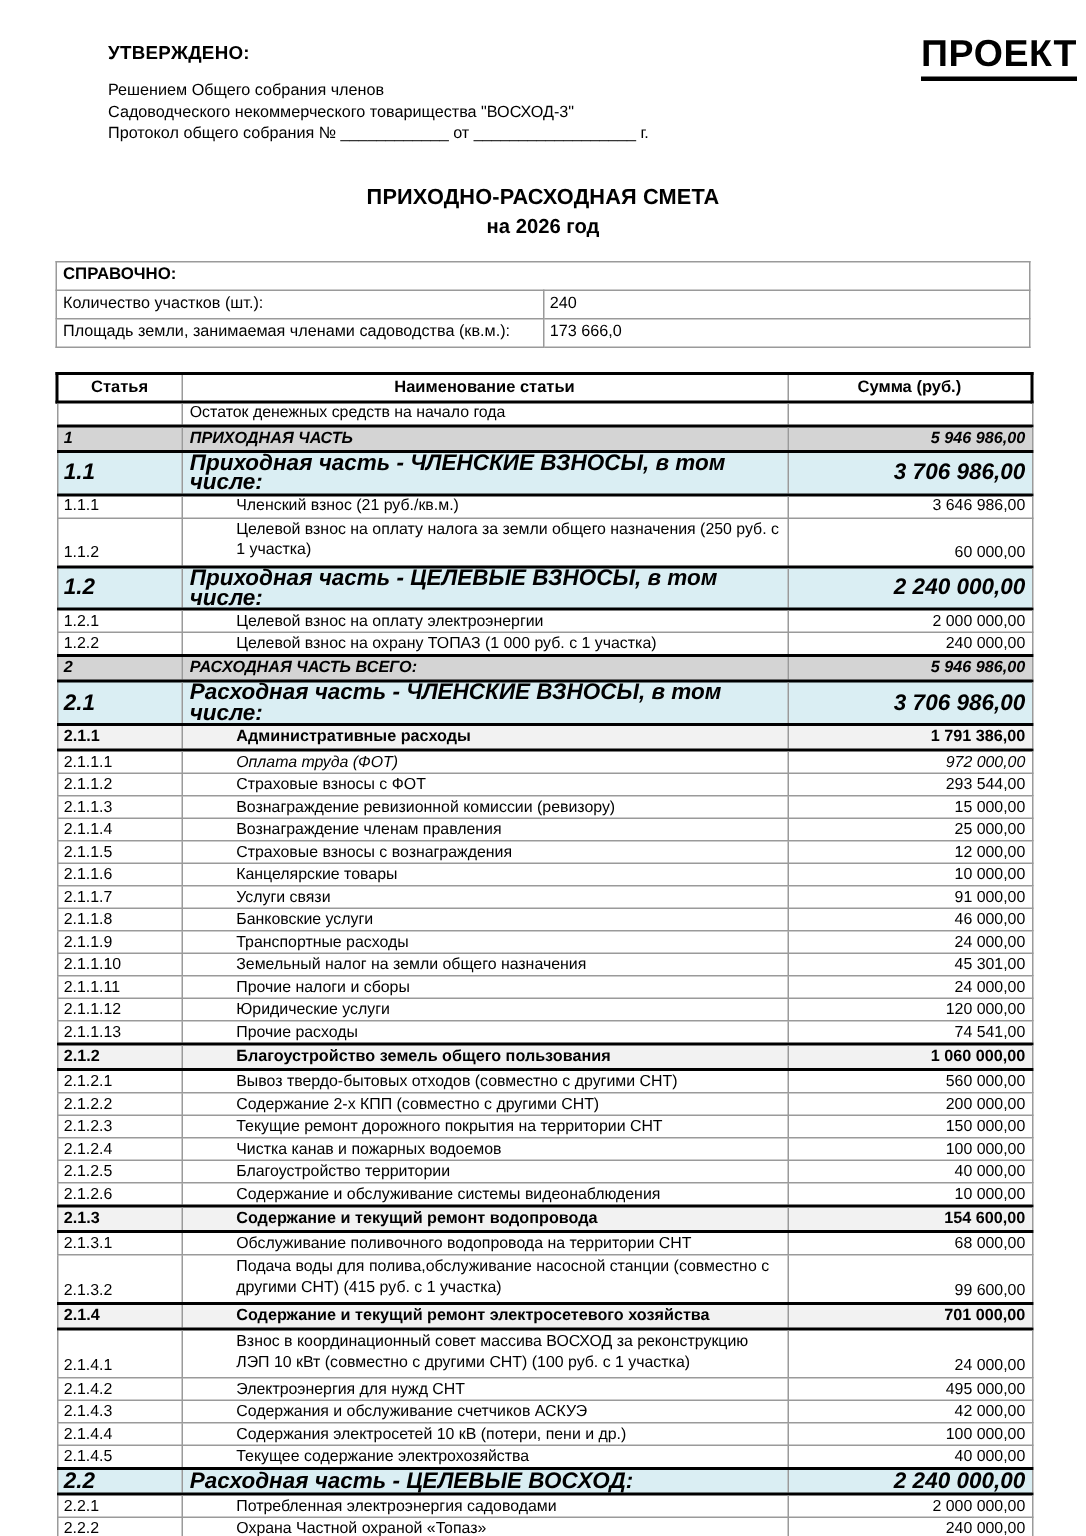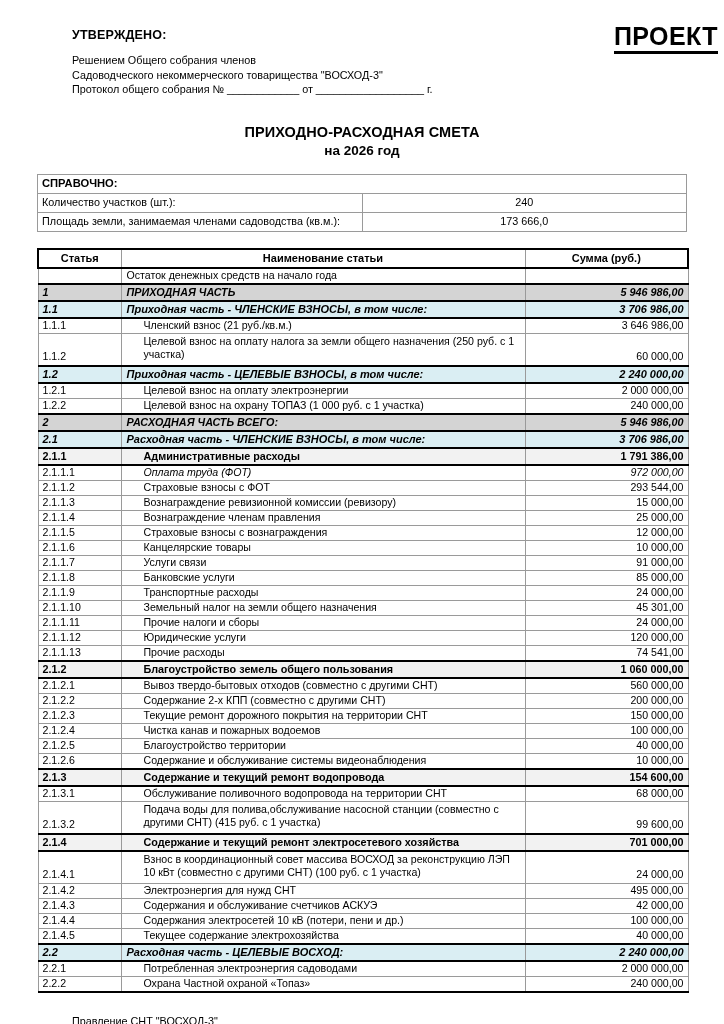--- a/index.html
+++ b/index.html
@@ -82,21 +82,21 @@
     padding: 1px 4px 2px 4px;
     height: 15px;
     vertical-align: middle;
   }
   table.ref td.ref-head {
     font-weight: bold;
     font-size: 11.2px;
   }
   table.ref td.ref-val {
     width: 163px;
-    text-align: center;
+    text-align: left;
   }
 
   
   .main-wrap {
     margin: 16px auto 0 auto;
     width: 650px;
   }
   table.budget {
     width: 100%;
     border-collapse: collapse;
@@ -123,40 +123,40 @@
     border-top: 2px solid #000;
     border-bottom: 2px solid #000;
   }
   table.budget thead th.h-art  { border-left: 2px solid #000; }
   table.budget thead th.h-sum  { border-right: 2px solid #000; }
 
   td.art { text-align: left; border-left: 2px solid #000; }
   td.sum { text-align: right; border-right: 2px solid #000; }
   td.name { text-align: left; }
   td.name.lvl1 { padding-left: 5px; }
-  td.name.lvl2 { padding-left: 22px; }
+  td.name.lvl2 { padding-left: 36px; }
 
   
   tr.lv1 > td {
     background: #d4d4d4;
     font-weight: bold;
     font-style: italic;
     border-top: 2px solid #000;
     border-bottom: 2px solid #000;
     height: 15px;
     font-size: 10.8px;
   }
   tr.lv2 > td {
     background: #daeef3;
     font-weight: bold;
     font-style: italic;
     border-top: 2px solid #000;
     border-bottom: 2px solid #000;
     height: 15px;
-    font-size: 11px;
+    font-size: 15px;
     margin-left: 13px;
   }
   tr.lv3 > td {
     background: #f2f2f2;
     font-weight: bold;
     border-top: 2px solid #000;
     border-bottom: 2px solid #000;
     height: 15px;
     font-size: 10.8px;
   }
@@ -314,21 +314,21 @@
             <td class="sum">10 000,00</td>
           </tr>
           <tr>
             <td class="art">2.1.1.7</td>
             <td class="name lvl2">Услуги связи</td>
             <td class="sum">91 000,00</td>
           </tr>
           <tr>
             <td class="art">2.1.1.8</td>
             <td class="name lvl2">Банковские услуги</td>
-            <td class="sum">85 000,00</td>
+            <td class="sum">46 000,00</td>
           </tr>
           <tr>
             <td class="art">2.1.1.9</td>
             <td class="name lvl2">Транспортные расходы</td>
             <td class="sum">24 000,00</td>
           </tr>
           <tr>
             <td class="art">2.1.1.10</td>
             <td class="name lvl2">Земельный налог на земли общего назначения</td>
             <td class="sum">45 301,00</td>

